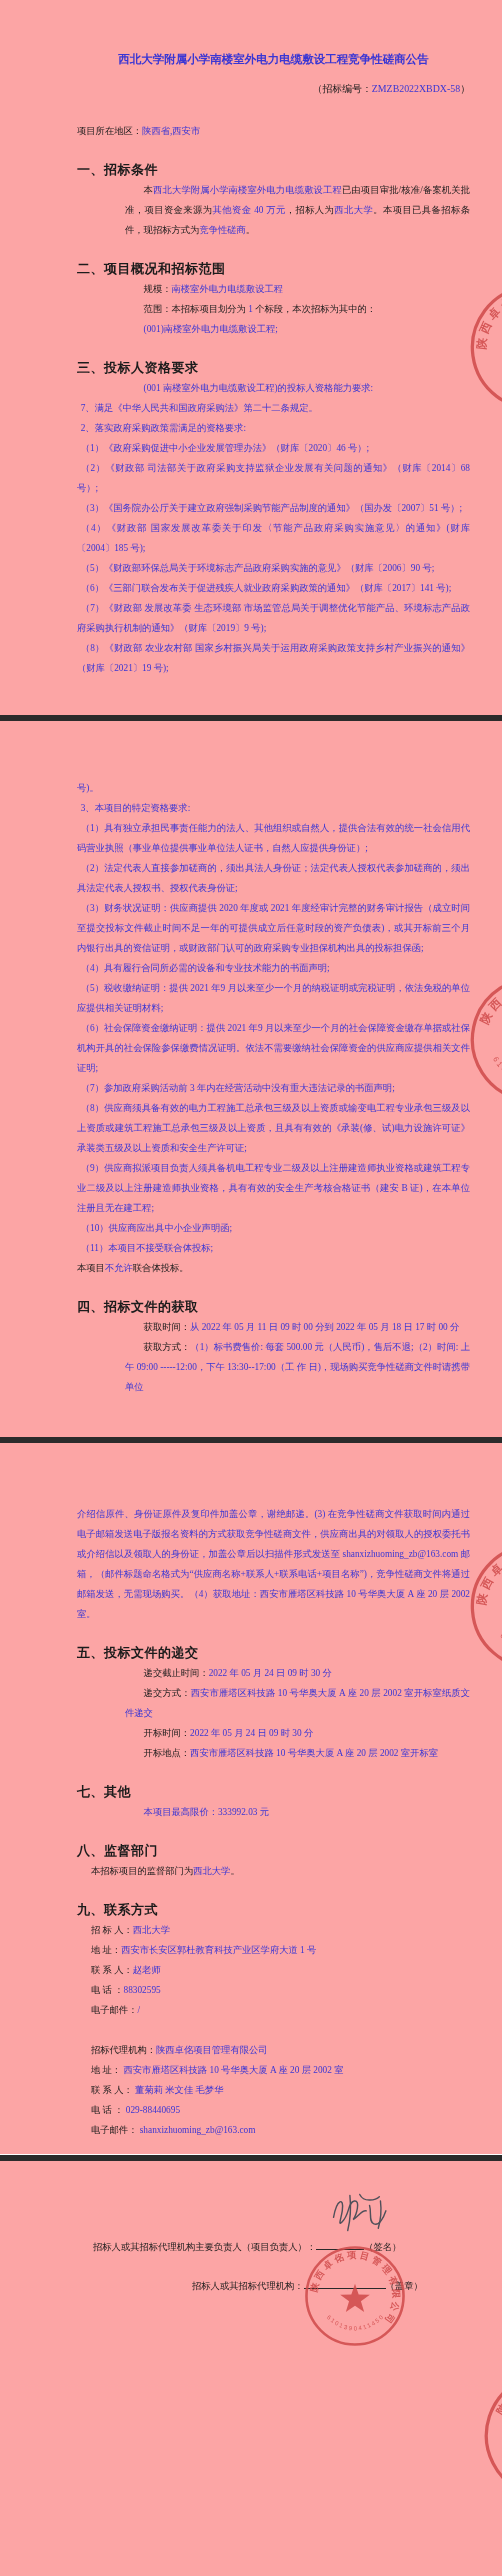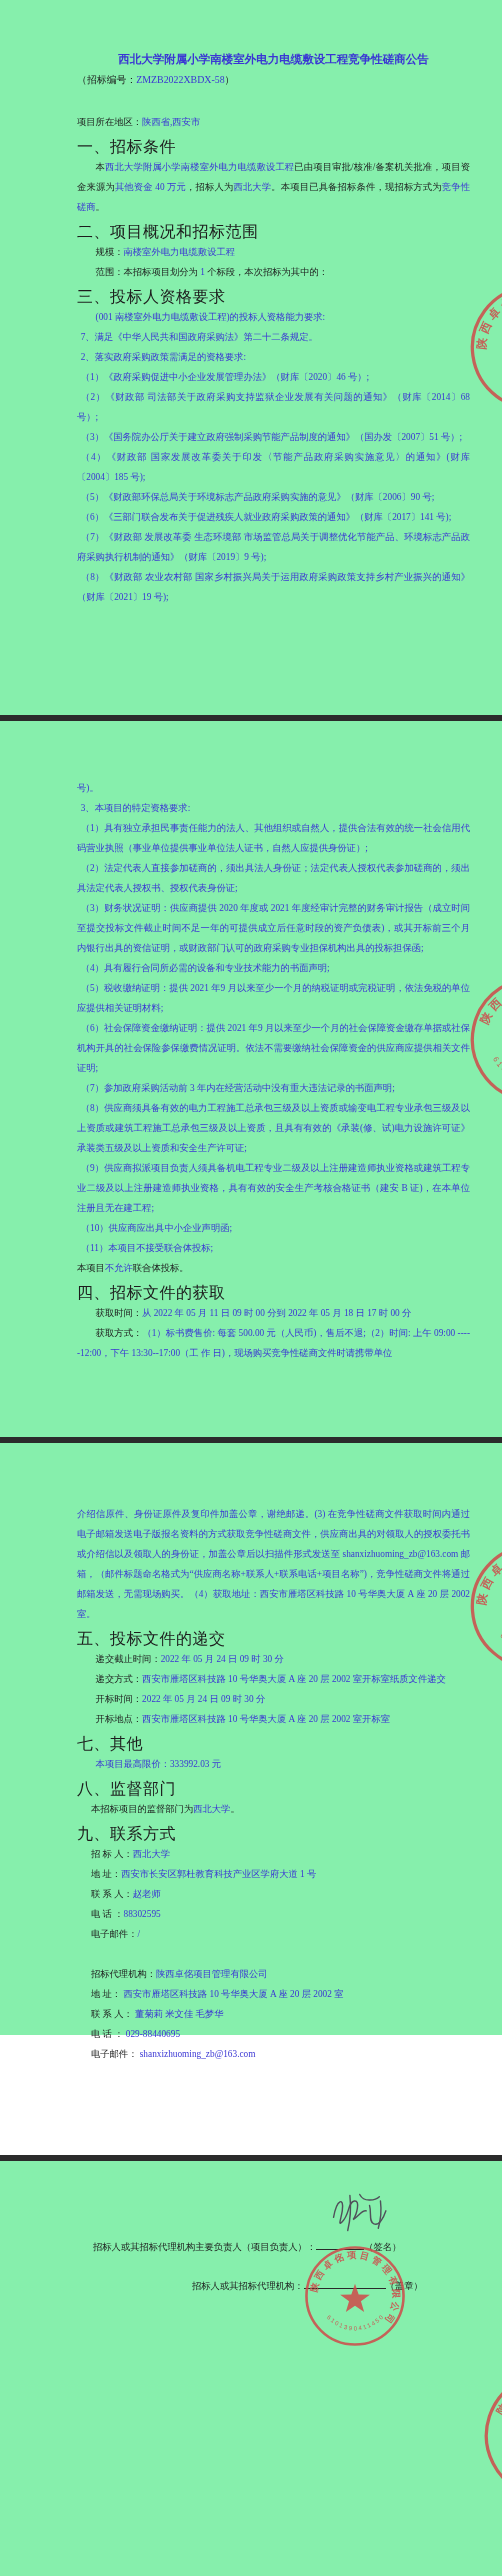--- a/index.html
+++ b/index.html
@@ -2,29 +2,29 @@
 <html style="font-size:8.8px"><head>
 <meta charset="utf-8">
 <style>
   html,body{margin:0;padding:0;}
   body{
     width:502px;height:2576px;position:relative;background:#ffffff;
     overflow:hidden;
     font-family:"Liberation Serif","DejaVu Serif",serif;
     --blue:#3a36d4;--ink:#1c1c1c;--seal:#cf4a4a;--sep:#2b2b2b;
   }
-  .page{position:absolute;left:0;width:502px;background:#86efac;}
+  .page{position:absolute;left:0;width:502px;background:#fca5a5;}
   .content{padding:0 32px 0 77px;}
   .separator{position:absolute;left:0;width:502px;height:6px;background:var(--sep);}
   .para{font-size:9.3px;line-height:20px;text-align:justify;color:var(--ink);margin:0;}
-  .heading{font-size:16px;line-height:21px;font-weight:normal;color:#000;margin:4px 0 0 0;letter-spacing:0.5px;}
+  .heading{font-size:13px;line-height:21px;font-weight:bold;color:#000;margin:18px 0 0 0;letter-spacing:0.5px;}
   .title{font-size:11.5px;line-height:18.6px;font-weight:bold;color:var(--blue);text-align:center;margin:0;}
-  .subtitle{font-size:9.9px;line-height:16.4px;text-align:left;color:var(--ink);margin-top:3px;}
+  .subtitle{font-size:9.9px;line-height:16.4px;text-align:right;color:var(--ink);margin-top:12px;}
   .meta{margin-top:24px;}
-  .ind2{text-indent:2em;}
+  .ind2{text-indent:2em;margin-left:48px;}
   .ind05{text-indent:0.4em;}
   .ind15{text-indent:1.5em;}
   .gap{height:19.7px;}
   .blue{color:var(--blue);}
   .ink{color:var(--ink);}
   .pg1 .content{padding-top:50px;}
   .pg2 .content{padding-top:57px;}
   .pg3 .content{padding-top:61px;}
   
   .sig-line{position:absolute;font-size:9.3px;line-height:20px;color:var(--ink);white-space:nowrap;z-index:3;margin-top:12px;}
@@ -60,20 +60,21 @@
 <div class="page pg1" style="top:0;height:715px">
   <div class="content">
       <div class="title"><span class="blue">西北大学附属小学南楼室外电力电缆敷设工程竞争性磋商公告</span></div>
       <div class="subtitle"><span class="ink">（招标编号：</span><span class="blue">ZMZB2022XBDX-58</span><span class="ink">）</span></div>
       <div class="para meta"><span class="ink">项目所在地区：</span><span class="blue">陕西省,西安市</span></div>
       <div class="heading"><span class="ink">一、招标条件</span></div>
       <div class="para ind2"><span class="ink">本</span><span class="blue">西北大学附属小学南楼室外电力电缆敷设工程</span><span class="ink">已由项目审批/核准/备案机关批准，项目资金来源为</span><span class="blue">其他资金 40 万元</span><span class="ink">，招标人为</span><span class="blue">西北大学</span><span class="ink">。本项目已具备招标条件，现招标方式为</span><span class="blue">竞争性磋商</span><span class="ink">。</span></div>
       <div class="heading"><span class="ink">二、项目概况和招标范围</span></div>
       <div class="para ind2"><span class="ink">规模：</span><span class="blue">南楼室外电力电缆敷设工程</span></div>
       <div class="para ind2"><span class="ink">范围：本招标项目划分为 </span><span class="blue">1</span><span class="ink"> 个标段，本次招标为其中的：</span></div>
+      <div class="para ind2"><span class="blue">(001)南楼室外电力电缆敷设工程;</span></div>
       <div class="heading"><span class="ink">三、投标人资格要求</span></div>
       <div class="para ind2"><span class="blue">(001 南楼室外电力电缆敷设工程)的投标人资格能力要求:</span></div>
       <div class="para ind05"><span class="blue">7、满足《中华人民共和国政府采购法》第二十二条规定。</span></div>
       <div class="para ind05"><span class="blue">2、落实政府采购政策需满足的资格要求:</span></div>
       <div class="para ind05"><span class="blue">（1）《政府采购促进中小企业发展管理办法》（财库〔2020〕46 号）;</span></div>
       <div class="para ind05"><span class="blue">（2）《财政部 司法部关于政府采购支持监狱企业发展有关问题的通知》（财库〔2014〕68号）;</span></div>
       <div class="para ind05"><span class="blue">（3）《国务院办公厅关于建立政府强制采购节能产品制度的通知》（国办发〔2007〕51 号）;</span></div>
       <div class="para ind05"><span class="blue">（4）《财政部 国家发展改革委关于印发〈节能产品政府采购实施意见〉的通知》(财库〔2004〕185 号);</span></div>
       <div class="para ind05"><span class="blue">（5）《财政部环保总局关于环境标志产品政府采购实施的意见》（财库〔2006〕90 号;</span></div>
       <div class="para ind05"><span class="blue">（6）《三部门联合发布关于促进残疾人就业政府采购政策的通知》（财库〔2017〕141 号);</span></div>
@@ -99,21 +100,21 @@
       <div class="para ind05"><span class="blue">（10）供应商应出具中小企业声明函;</span></div>
       <div class="para ind05"><span class="blue">（11）本项目不接受联合体投标;</span></div>
       <div class="para "><span class="ink">本项目</span><span class="blue">不允许</span><span class="ink">联合体投标。</span></div>
       <div class="heading"><span class="ink">四、招标文件的获取</span></div>
       <div class="para ind2"><span class="ink">获取时间：</span><span class="blue">从 2022 年 05 月 11 日 09 时 00 分到 2022 年 05 月 18 日 17 时 00 分</span></div>
       <div class="para ind2"><span class="ink">获取方式：</span><span class="blue">（1）标书费售价: 每套 500.00 元（人民币)，售后不退;（2）时间: 上午 09:00 -----12:00，下午 13:30--17:00（工 作 日)，现场购买竞争性磋商文件时请携带单位</span></div>
     </div>
 </div>
 <div class="separator" style="top:1437px"></div>
 
-<div class="page pg3" style="top:1443px;height:592px">
+<div class="page pg3" style="top:1443px;height:711px">
   <div class="content">
       <div class="para "><span class="blue">介绍信原件、身份证原件及复印件加盖公章，谢绝邮递。(3) 在竞争性磋商文件获取时间内通过电子邮箱发送电子版报名资料的方式获取竞争性磋商文件，供应商出具的对领取人的授权委托书或介绍信以及领取人的身份证，加盖公章后以扫描件形式发送至 shanxizhuoming_zb@163.com 邮箱，（邮件标题命名格式为“供应商名称+联系人+联系电话+项目名称”)，竞争性磋商文件将通过邮箱发送，无需现场购买。（4）获取地址：西安市雁塔区科技路 10 号华奥大厦 A 座 20 层 2002 室。</span></div>
       <div class="heading"><span class="ink">五、投标文件的递交</span></div>
       <div class="para ind2"><span class="ink">递交截止时间：</span><span class="blue">2022 年 05 月 24 日 09 时 30 分</span></div>
       <div class="para ind2"><span class="ink">递交方式：</span><span class="blue">西安市雁塔区科技路 10 号华奥大厦 A 座 20 层 2002 室开标室纸质文件递交</span></div>
       <div class="para ind2"><span class="ink">开标时间：</span><span class="blue">2022 年 05 月 24 日 09 时 30 分</span></div>
       <div class="para ind2"><span class="ink">开标地点：</span><span class="blue">西安市雁塔区科技路 10 号华奥大厦 A 座 20 层 2002 室开标室</span></div>
       <div class="heading"><span class="ink">七、其他</span></div>
       <div class="para ind2"><span class="blue">本项目最高限价：333992.03 元</span></div>
       <div class="heading"><span class="ink">八、监督部门</span></div>

